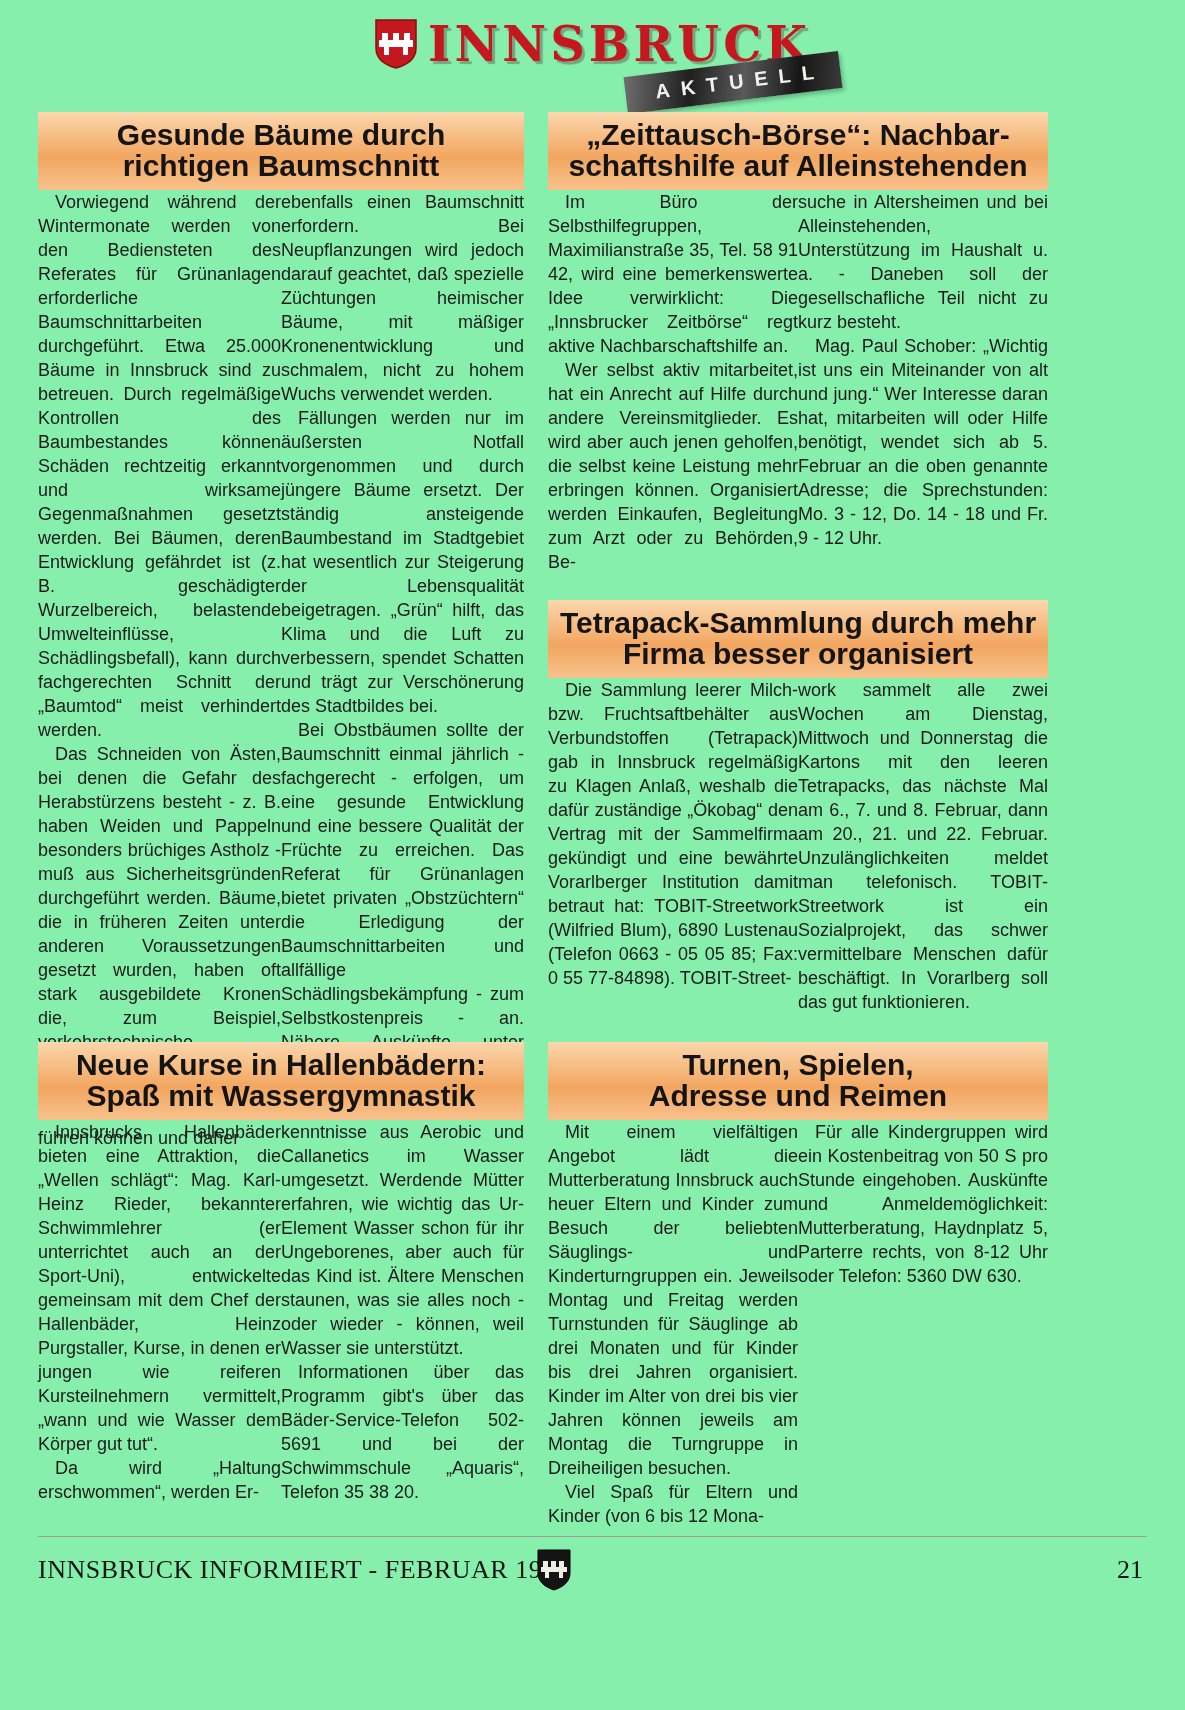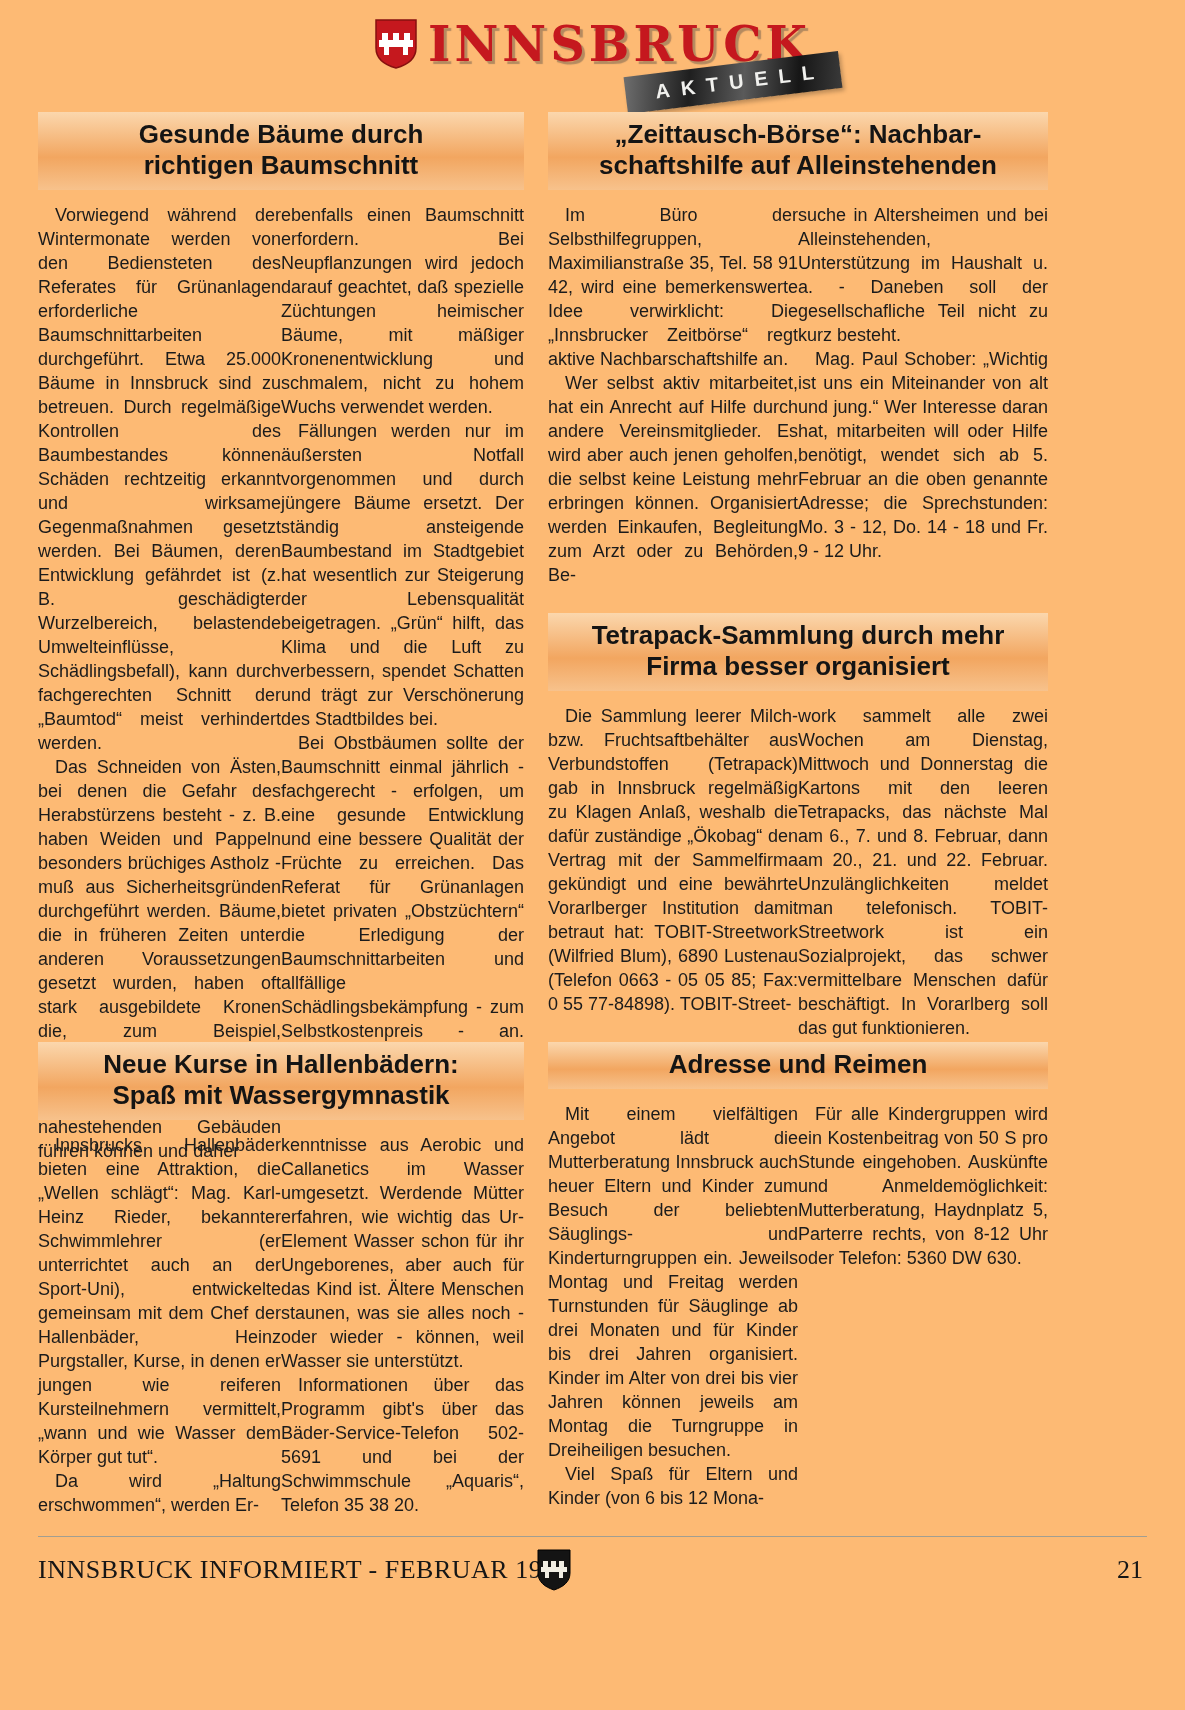--- a/index.html
+++ b/index.html
@@ -1,19 +1,19 @@
 <!DOCTYPE html>
 <html lang="de"><head>
 <meta charset="utf-8">
 <style>
   * { margin:0; padding:0; box-sizing:border-box; }
   html,body { background:#d8d5cc; }
   .page {
     position:relative; width:1185px; height:1710px;
-    background:#fdba74; overflow:hidden; margin:0 auto;
+    background:#86efac; overflow:hidden; margin:0 auto;
     font-family:"Liberation Sans", sans-serif; color:#1b1b1b;
   }
 
   
   .masthead { position:absolute; top:16px; left:0; width:100%;
     display:flex; justify-content:center; }
   .brand-row { position:relative; display:flex; align-items:center; gap:10px; }
   .brand-text {
     font-family:"DejaVu Serif", serif; font-weight:bold;
     font-size:48px; letter-spacing:4px; color:#c5181e;
@@ -29,23 +29,23 @@
   }
 
   
   .abs { position:absolute; }
   .headline-box {
     background:linear-gradient(180deg,#fbd7ad 0%,#f2a660 58%,#f7c априor 100%);
     background:linear-gradient(180deg,#fbd7ad 0%,#f2a660 58%,#f7c28c 100%);
     text-align:center; padding:7px 4px 9px;
   }
   .hl {
-    font-size:26px; font-weight:bold; line-height:31px; color:#141414;
+    font-size:30px; font-weight:bold; line-height:31px; color:#141414;
   }
-  .cols { display:flex; margin-top:13px; }
+  .cols { display:flex; }
   .col { flex:1; min-width:0; }
   .col p {
     font-size:18px; line-height:24px; text-align:justify;
     text-indent:17px; hyphens:auto; -webkit-hyphens:auto;
   }
   .col p.cont { text-indent:0; }
   .stacked + .stacked { margin-top:26px; }
 
   
   .footer {
@@ -151,20 +151,21 @@
       </div>
       <div class="col">
         <p class="cont">kenntnisse aus Aerobic und Callanetics im Wasser umgesetzt. Werdende Mütter erfahren, wie wichtig das Ur-Element Wasser schon für ihr Ungeborenes, aber auch für das Kind ist. Ältere Menschen staunen, was sie alles noch - oder wieder - können, weil Wasser sie unterstützt.</p>
         <p>Informationen über das Programm gibt's über das Bäder-Service-Telefon 502-5691 und bei der Schwimmschule „Aquaris“, Telefon 35 38 20.</p>
       </div>
     </div>
   </section>
 
   <section class="abs" style="left:548px; top:1042px; width:500px;">
     <div class="headline-box">
+      <div class="hl">Turnen, Spielen,</div>
       <div class="hl">Adresse und Reimen</div>
     </div>
     <div class="cols">
       <div class="col">
         <p>Mit einem vielfältigen Angebot lädt die Mutterberatung Innsbruck auch heuer Eltern und Kinder zum Besuch der beliebten Säuglings- und Kinderturngruppen ein. Jeweils Montag und Freitag werden Turnstunden für Säuglinge ab drei Monaten und für Kinder bis drei Jahren organisiert. Kinder im Alter von drei bis vier Jahren können jeweils am Montag die Turngruppe in Dreiheiligen besuchen.</p>
         <p>Viel Spaß für Eltern und Kinder (von 6 bis 12 Mona-</p>
       </div>
       <div class="col">
         <p>Für alle Kindergruppen wird ein Kostenbeitrag von 50 S pro Stunde eingehoben. Auskünfte und Anmeldemöglichkeit: Mutterberatung, Haydnplatz 5, Parterre rechts, von 8-12 Uhr oder Telefon: 5360 DW 630.</p>
       </div>

